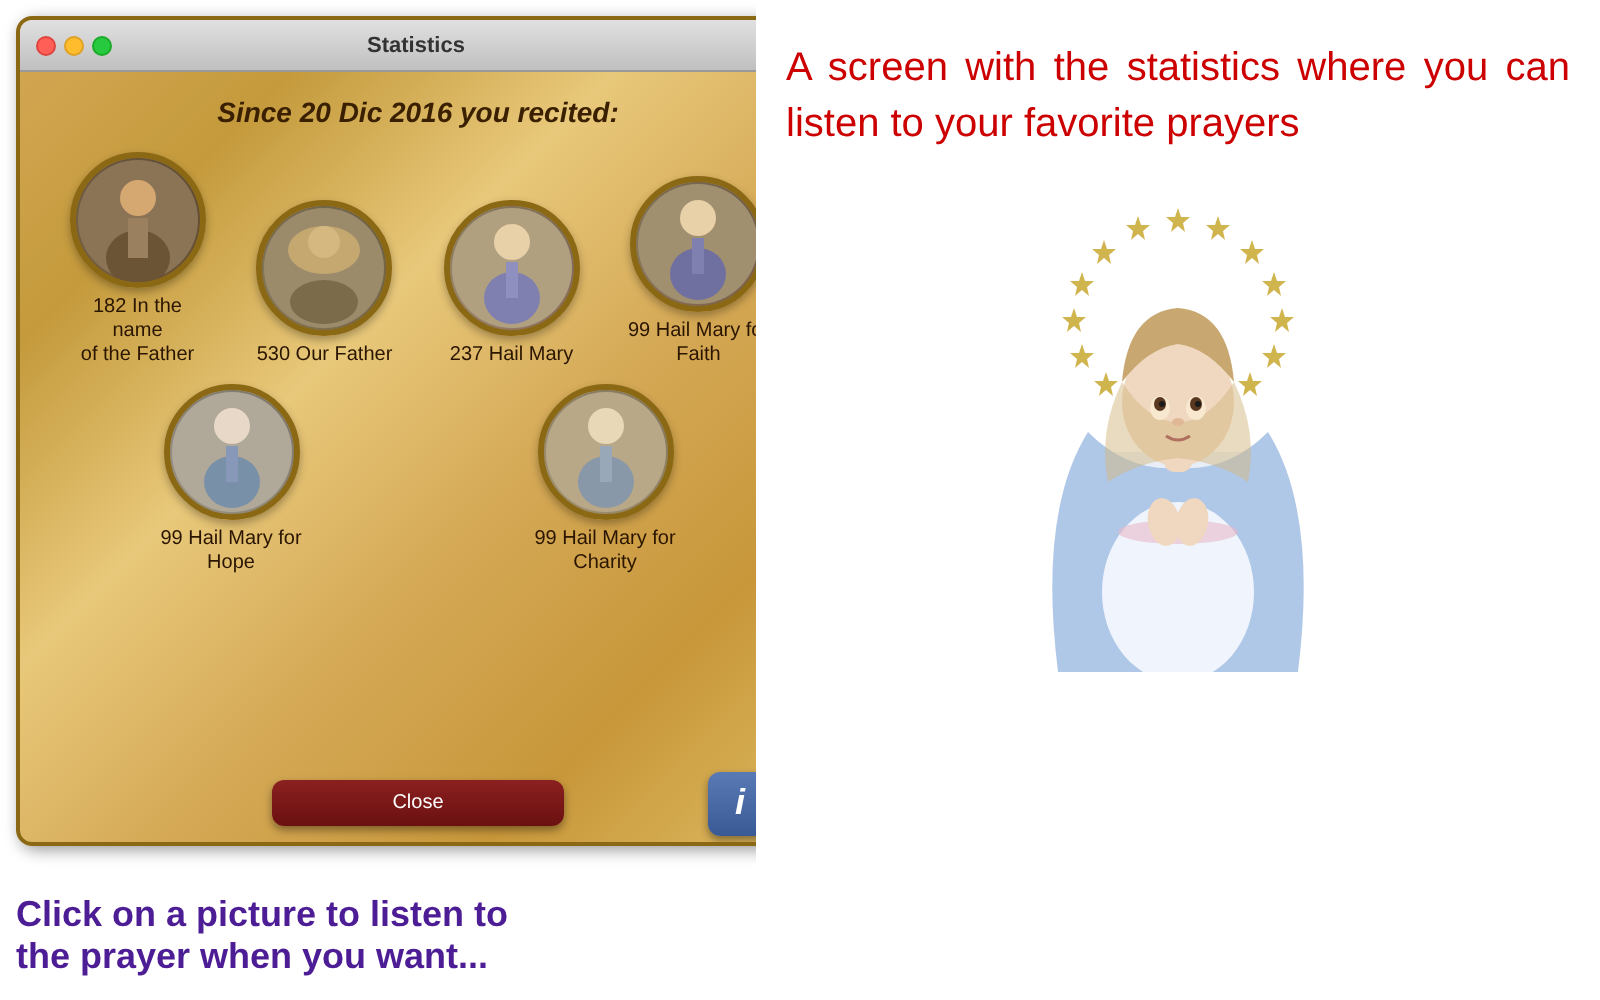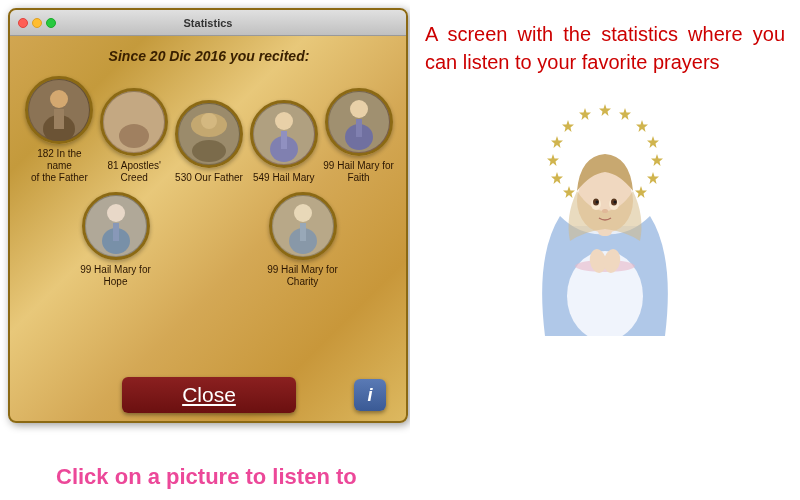--- a/index.html
+++ b/index.html
@@ -129,24 +129,23 @@
       padding: 8px 0 4px 0;
       position: relative;
     }
 
     .close-button {
       background: linear-gradient(to bottom, #8b2020, #6b1010);
       color: #fff;
       border: none;
       border-radius: 6px;
       padding: 6px 60px;
-      font-size: 21px;
+      font-size: 10px;
       cursor: pointer;
       box-shadow: 0 2px 4px rgba(0,0,0,0.4);
-      text-decoration: underline;
     }
 
     .info-button {
       position: absolute;
       right: 10px;
       width: 32px;
       height: 32px;
       background: linear-gradient(to bottom, #5a7ab5, #3a5a95);
       border-radius: 6px;
       display: flex;
@@ -159,33 +158,32 @@
       font-weight: bold;
       box-shadow: 0 2px 4px rgba(0,0,0,0.4);
     }
 
     
     .bottom-text {
       position: absolute;
       left: 8px;
       bottom: 10px;
       width: 400px;
-      font-size: 22px;
-      color: #ec4899;
+      font-size: 18px;
+      color: #4c1d95;
       font-weight: bold;
       line-height: 1.2;
-      margin-left: 48px;
     }
 
     
     .right-panel {
       position: absolute;
       right: 0;
       top: 0;
-      width: 390px;
+      width: 422px;
       height: 500px;
       background: white;
       display: flex;
       flex-direction: column;
       align-items: flex-start;
       padding: 20px 15px 10px 15px;
     }
 
     .description-text {
       font-size: 20px;
@@ -248,31 +246,20 @@
             <svg viewBox="0 0 62 62" xmlns="http://www.w3.org/2000/svg">
               <circle cx="31" cy="31" r="30" fill="#8b7355"></circle>
               <circle cx="31" cy="20" r="9" fill="#d4a870"></circle>
               <ellipse cx="31" cy="50" rx="16" ry="14" fill="#6b5335"></ellipse>
               <rect x="26" y="30" width="10" height="20" fill="#9b8060"></rect>
             </svg>
           </div>
           <span class="prayer-label">182 In the name<br>of the Father</span>
         </div>
 
-        <div class="prayer-item">
-          <div class="prayer-icon icon-creed">
-            <svg viewBox="0 0 62 62" xmlns="http://www.w3.org/2000/svg">
-              <circle cx="31" cy="31" r="30" fill="#c4a882"></circle>
-              <ellipse cx="22" cy="22" r="8" fill="#d4b890"></ellipse>
-              <ellipse cx="40" cy="22" r="8" fill="#d4b890"></ellipse>
-              <ellipse cx="31" cy="45" rx="15" ry="12" fill="#a08060"></ellipse>
-            </svg>
-          </div>
-          <span class="prayer-label">81 Apostles'<br>Creed</span>
-        </div>
 
         <div class="prayer-item">
           <div class="prayer-icon icon-ourfather">
             <svg viewBox="0 0 62 62" xmlns="http://www.w3.org/2000/svg">
               <circle cx="31" cy="31" r="30" fill="#9b8b6b"></circle>
               <ellipse cx="31" cy="22" rx="18" ry="12" fill="#c4a870"></ellipse>
               <circle cx="31" cy="18" r="8" fill="#d4b880"></circle>
               <ellipse cx="31" cy="48" rx="17" ry="11" fill="#7b6b4b"></ellipse>
             </svg>
           </div>
@@ -281,21 +268,21 @@
 
         <div class="prayer-item">
           <div class="prayer-icon icon-hailmary">
             <svg viewBox="0 0 62 62" xmlns="http://www.w3.org/2000/svg">
               <circle cx="31" cy="31" r="30" fill="#b0a080"></circle>
               <circle cx="31" cy="18" r="9" fill="#e8d0a8"></circle>
               <ellipse cx="31" cy="46" rx="14" ry="13" fill="#8080b0"></ellipse>
               <rect x="28" y="28" width="6" height="18" fill="#9090c0"></rect>
             </svg>
           </div>
-          <span class="prayer-label">549 Hail Mary</span>
+          <span class="prayer-label">237 Hail Mary</span>
         </div>
 
         <div class="prayer-item">
           <div class="prayer-icon icon-faith">
             <svg viewBox="0 0 62 62" xmlns="http://www.w3.org/2000/svg">
               <circle cx="31" cy="31" r="30" fill="#a09070"></circle>
               <circle cx="31" cy="18" r="9" fill="#e8d0a8"></circle>
               <ellipse cx="31" cy="46" rx="14" ry="13" fill="#7070a0"></ellipse>
               <rect x="28" y="28" width="6" height="18" fill="#8080b0"></rect>
             </svg>
@@ -339,20 +326,21 @@
 
     <div class="close-bar">
       <button class="close-button">Close</button>
       <div class="info-button">i</div>
     </div>
   </div>
 </div>
 
 <div class="bottom-text">
   <div>Click on a picture to listen to</div>
+  <div>the prayer when you want...</div>
 </div>
 
 <div class="right-panel">
   <div class="description-text">A  screen  with  the statistics  where  you can  listen  to  your favorite prayers</div>
 
   <div class="mary-figure">
     <svg class="mary-svg-container" viewBox="0 0 200 240" xmlns="http://www.w3.org/2000/svg">
 
       <g fill="#c8a830" opacity="0.85">
 

